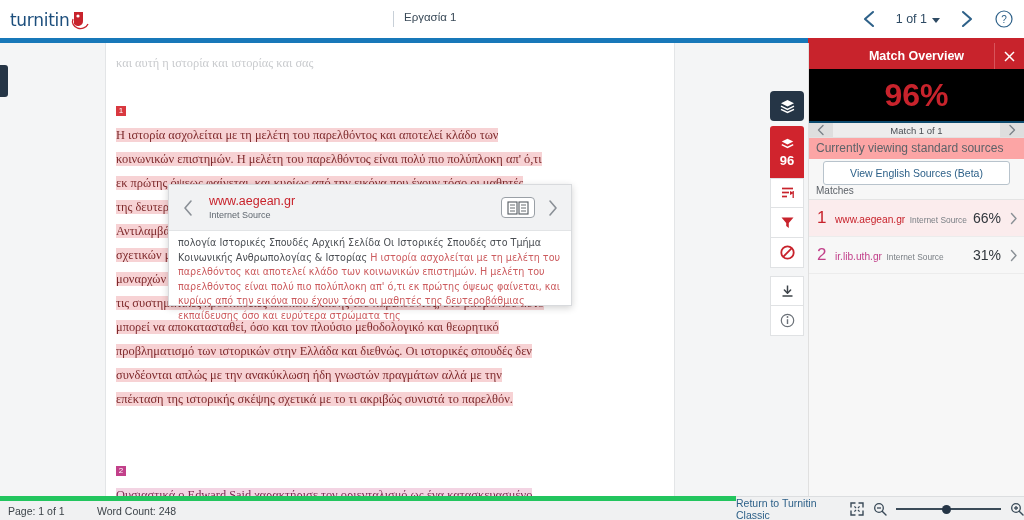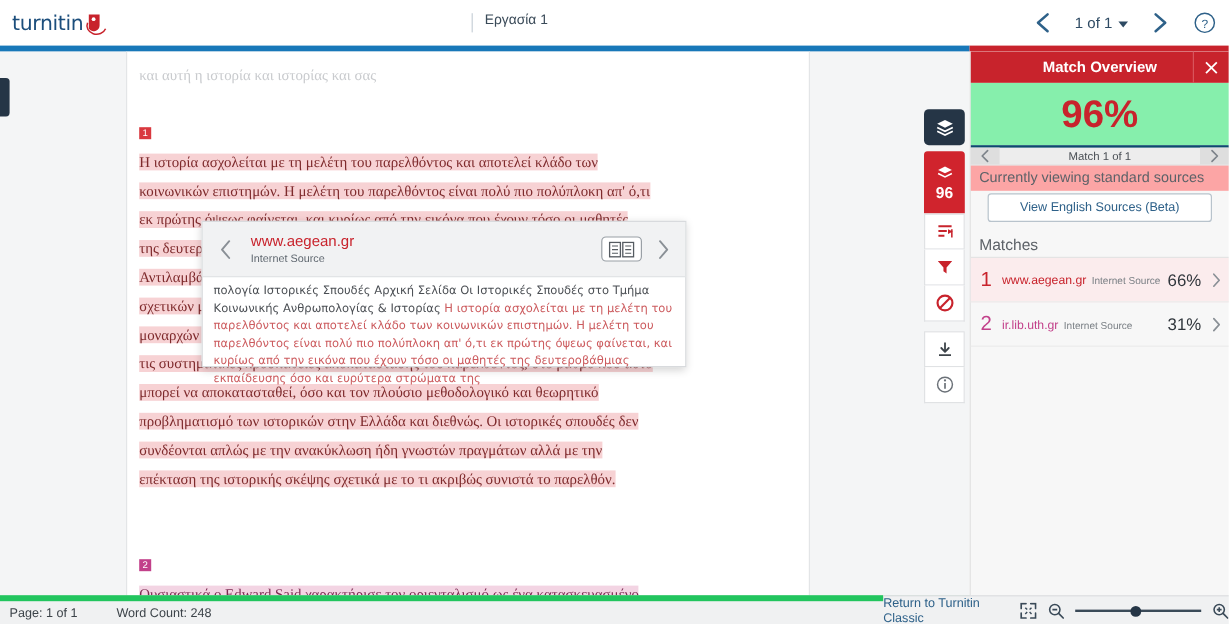--- a/index.html
+++ b/index.html
@@ -152,21 +152,21 @@
     display: flex; align-items: center; justify-content: center; position: relative;
   }
   .sb-head-title { font-size: 12.5px; font-weight: bold; }
   .sb-close {
     position: absolute; right: 0; top: 0; width: 30px; height: 26px;
     display: flex; align-items: center; justify-content: center; cursor: pointer;
     border-left: 1px solid #d8545b;
   }
   .sb-pct {
     height: 52px; display: flex; align-items: center; justify-content: center;
-    font-size: 32px; font-weight: bold; color: #c8232c; background: #86efac;
+    font-size: 32px; font-weight: bold; color: #c8232c; background: #000000;
   }
   .sb-matchnav {
     height: 17px; display: flex; align-items: stretch; background: #ededed;
     border-top: 2px solid #0c4a6e; border-bottom: 1px solid #e2e2e2;
   }
   .mn-arrow {
     width: 24px; background: #dedede; display: flex; align-items: center; justify-content: center;
     cursor: pointer;
   }
   .mn-label {
@@ -175,21 +175,21 @@
   }
   .sb-sub {
     padding: 3px 0 4px 7px; font-size: 12px; color: #5d6268; background: #fca5a5;
   }
   .sb-engbtn {
     margin: 2px 14px 0 14px; height: 24px; background: #fff; border: 1px solid #b8c3cc;
     border-radius: 3px; display: flex; align-items: center; justify-content: center;
     font-size: 10.5px; color: #2e6189; cursor: pointer;
   }
   .sb-matches-hd {
-    margin-top: 11px; padding: 0 0 3px 7px; font-size: 13px; color: #5d6268;
+    padding: 0 0 3px 7px; font-size: 10px; color: #5d6268;
     border-bottom: 1px solid #e4e4e4;
   }
   .match-row {
     display: flex; align-items: center; height: 37px; padding: 0 6px 0 8px;
     border-bottom: 1px solid #ececec; cursor: pointer;
   }
   .match-row.sel { background: #fbeced; }
   .m-num { width: 18px; font-size: 17px; color: #c8232c; }
   .match-row:nth-child(2) .m-num { color: #c2408a; }
   .m-info { flex: 1; }

